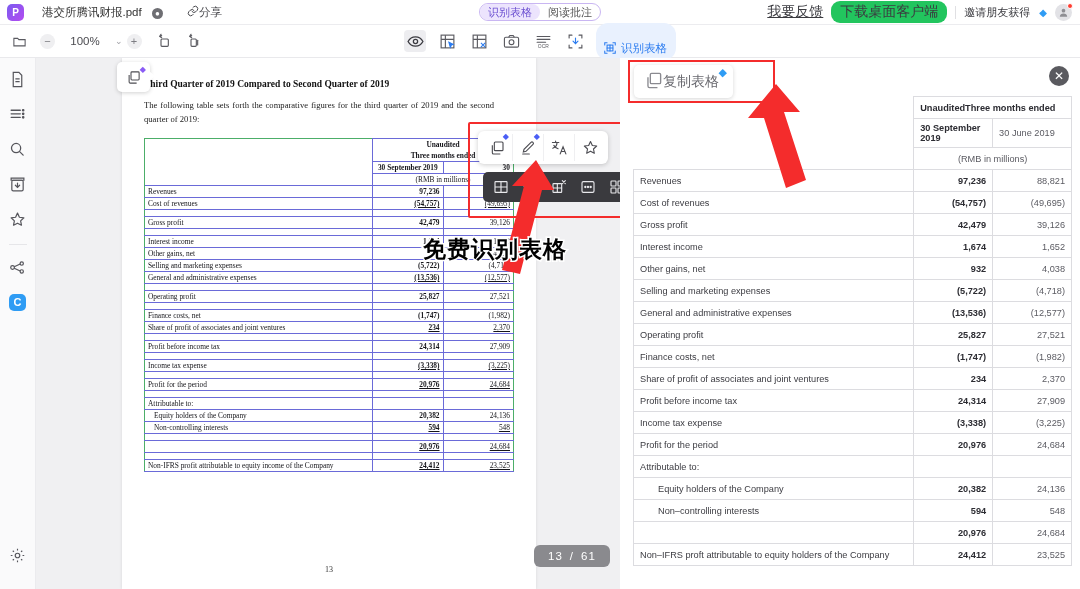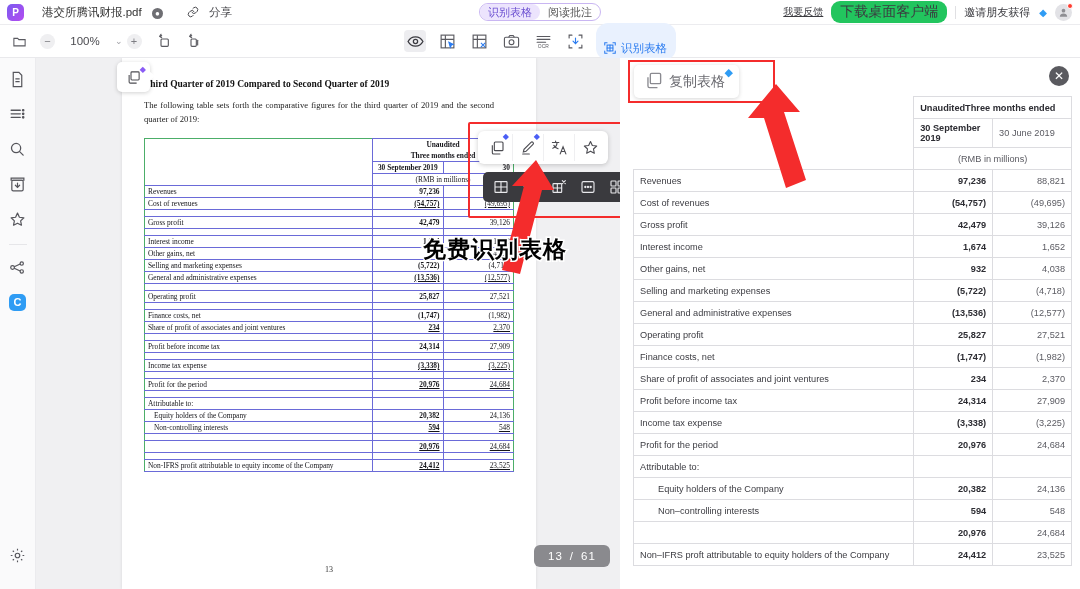--- a/index.html
+++ b/index.html
@@ -26,37 +26,37 @@
   }
   .doc-title {
     margin-left: 18px; font-size: 11.5px; color: #333; white-space: nowrap;
   }
   .title-badge {
     margin-left: 7px; width: 11px; height: 11px; border-radius: 50%;
     background: #6e6e73; color: #fff; font-size: 8px;
     display: inline-flex; align-items: center; justify-content: center;
   }
   .share-btn {
-    margin-left: 24px; display: flex; align-items: flex-end; gap: 10px;
+    margin-left: 24px; display: flex; align-items: center; gap: 0;
     font-size: 11.5px; color: #4a4a4f; cursor: pointer;
   }
   .seg-wrap {
     position: absolute; left: 50%; transform: translateX(-50%);
     display: flex; align-items: center;
     border: 1px solid #c9b6f2; border-radius: 10px; height: 18px;
     overflow: hidden; background: #fff;
   }
   .seg {
     font-size: 11px; padding: 0 8px; line-height: 16px; color: #555; cursor: pointer;
   }
   .seg.active { background: #ece4fd; color: #6b4fd1; border-radius: 9px; }
   .top-right {
     position: absolute; right: 4px; display: flex; align-items: center; gap: 8px;
   }
-  .tr-link { font-size: 10px; color: #3b3b40; text-decoration: underline; cursor: pointer; }
+  .tr-link { font-size: 14px; color: #3b3b40; text-decoration: underline; cursor: pointer; }
   .tr-pill {
     font-size: 14px; color: #3b3b40; background: #22c55e;
     border-radius: 9px; padding: 2px 9px; cursor: pointer; white-space: nowrap;
   }
   .tr-sep { width: 1px; height: 13px; background: #e0e0e3; }
   .tr-invite {
     font-size: 11px; color: #3b3b40; display: flex; align-items: center;
     gap: 9px; cursor: pointer; white-space: nowrap;
   }
   .gem { color: #2f9cf4; font-size: 10px; }
@@ -208,21 +208,21 @@
   }
 
   
   .rightpane {
     position: absolute; top: 58px; left: 620px; width: 460px; height: 531px;
     background: #fff;
   }
   .copy-table-btn {
     position: absolute; left: 14px; top: 7px; height: 33px;
     background: #fff; border-radius: 5px; box-shadow: 0 1px 4px rgba(0,0,0,.16);
-    display: flex; align-items: center; gap: 6px; padding: 0 14px 0 10px;
+    display: flex; align-items: center; padding: 0 14px 0 10px;
     font-size: 14px; color: #6a6a70; cursor: pointer;
   }
   .ct-gem { position: absolute; top: 1px; right: 6px; font-size: 11px; color: #2f9cf4; }
   .ct-outline {
     position: absolute; left: 8px; top: 2px; width: 147px; height: 43px;
     border: 2px solid #f42c2c; pointer-events: none;
   }
   .close-btn {
     position: absolute; right: 11px; top: 8px; width: 20px; height: 20px;
     border-radius: 50%; background: #5a5a5f; color: #fff; font-size: 12px;

